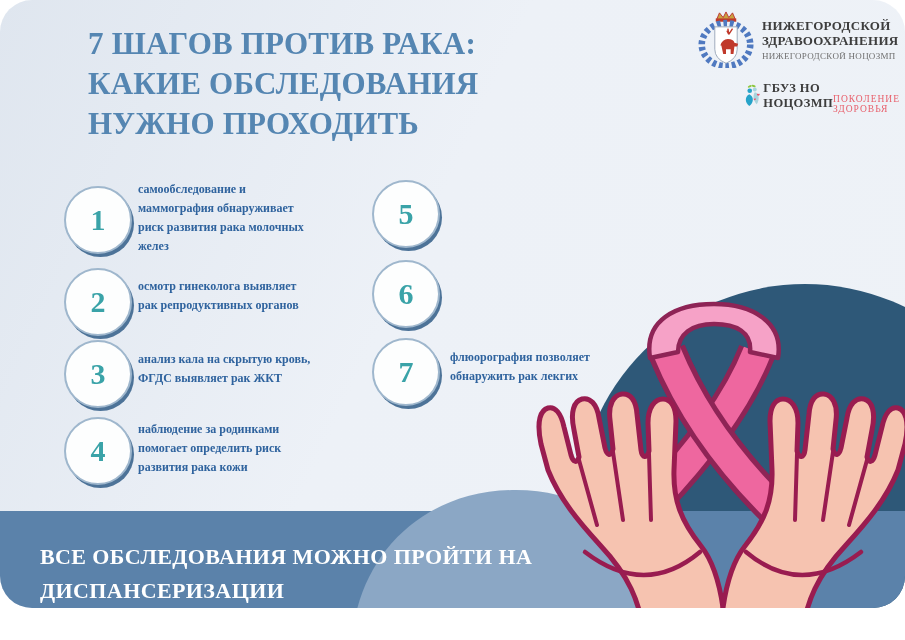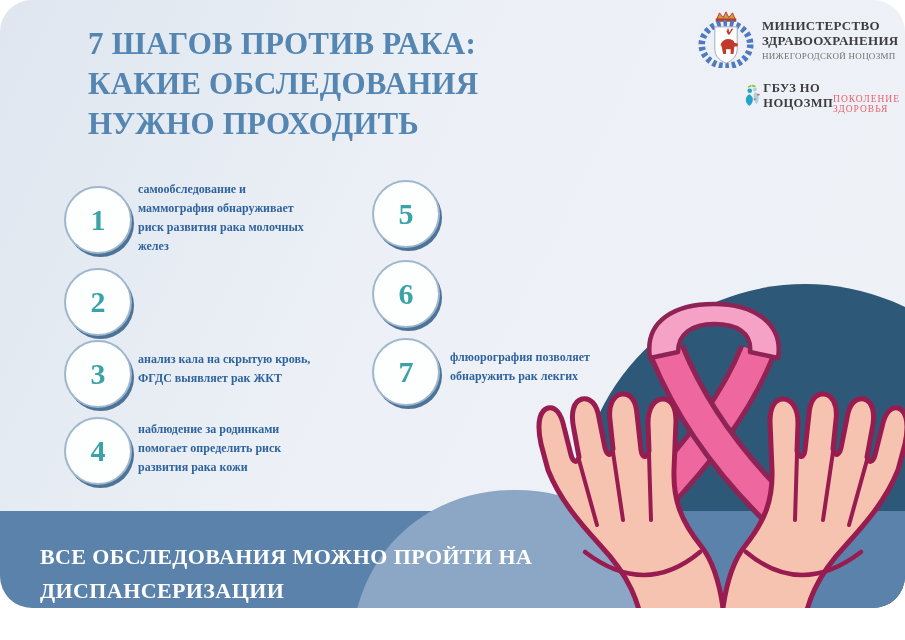--- a/index.html
+++ b/index.html
@@ -113,21 +113,21 @@
   <div class="ministry">
     <svg width="56" height="58" viewBox="0 0 60 62">
       <path d="M20 10 L23 3 L27 8 L30 2 L33 8 L37 3 L40 10 Z" fill="#c9a23f" stroke="#b33" stroke-width="1"></path>
       <rect x="19" y="9" width="22" height="3.5" fill="#c0392b"></rect>
       <ellipse cx="30" cy="37" rx="26" ry="23" fill="none" stroke="#4f79c0" stroke-width="7" stroke-dasharray="4 3"></ellipse>
       <path d="M18 18 H42 V42 Q42 52 30 57 Q18 52 18 42 Z" fill="#ffffff" stroke="#9aa7b8" stroke-width="1"></path>
       <path d="M33 26 l-1 -6 m1 6 l4 -6 m-4 6 l-2 -4" stroke="#c0392b" stroke-width="1.5" fill="none"></path>
       <path d="M24 38 q2 -7 8 -7 q6 0 7 4 l4 1 -1 3 -3 0 -1 8 -3 0 0 -5 -5 0 0 5 -3 0 -2 -9 z" fill="#c0392b"></path>
     </svg>
     <div class="txt">
-      <span class="min-l1">МИНИСТЕРСТВО</span>
+      <span class="min-l1">НИЖЕГОРОДСКОЙ</span>
       <span class="min-l1">ЗДРАВООХРАНЕНИЯ</span>
       <span class="min-l2">НИЖЕГОРОДСКОЙ НОЦОЗМП</span>
     </div>
   </div>
 
   <div class="center-logo">
     <svg width="58" height="54" viewBox="0 0 60 56">
       <ellipse cx="25" cy="6" rx="5.5" ry="2.6" transform="rotate(-25 25 6)" fill="#8dc63f"></ellipse>
       <ellipse cx="35" cy="5" rx="5.5" ry="2.6" transform="rotate(22 35 5)" fill="#8dc63f"></ellipse>
       <circle cx="38" cy="14" r="5" fill="#a9d4dd"></circle>
@@ -145,20 +145,22 @@
       <span>1</span>
     </div>
   <div class="step-text" style="left:138px;top:180px;">самообследование и
 маммография обнаруживает
 риск развития рака молочных
 желез</div>
 
   <div class="step-circle" style="left:64px;top:268px;">
       <span>2</span>
     </div>
+  <div class="step-text" style="left:138px;top:277px;">осмотр гинеколога выявляет
+рак репродуктивных органов</div>
 
   <div class="step-circle" style="left:64px;top:340px;">
       <span>3</span>
     </div>
   <div class="step-text" style="left:138px;top:350px;">анализ кала на скрытую кровь,
 ФГДС выявляет рак ЖКТ</div>
 
   <div class="step-circle" style="left:64px;top:417px;">
       <span>4</span>
     </div>

